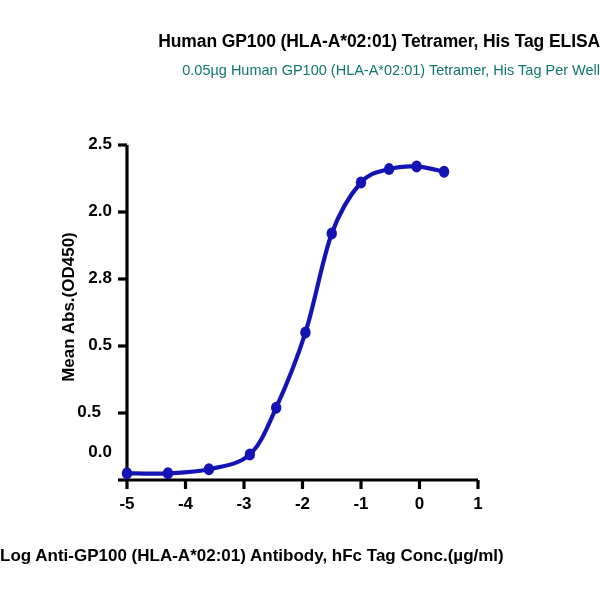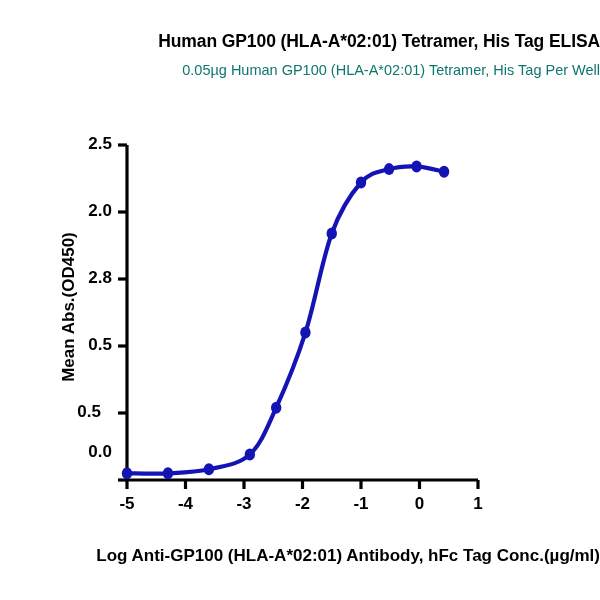--- a/index.html
+++ b/index.html
@@ -20,21 +20,21 @@
     white-space:nowrap;
   }
   .subtitle{
     position:absolute;left:0;right:0;top:62px;
     text-align:right;
     font-size:14.5px;font-weight:normal;color:#0f766e;
     white-space:nowrap;
   }
   .xlabel{
     position:absolute;left:0;right:0;top:546px;
-    text-align:right;
+    text-align:left;
     font-size:17px;font-weight:bold;color:#000;
     white-space:nowrap;
   }
   .ylabel{
     position:absolute;
     left:-61px;top:297px;
     width:260px;
     text-align:center;
     font-size:17px;font-weight:bold;color:#000;
     transform:rotate(-90deg);

